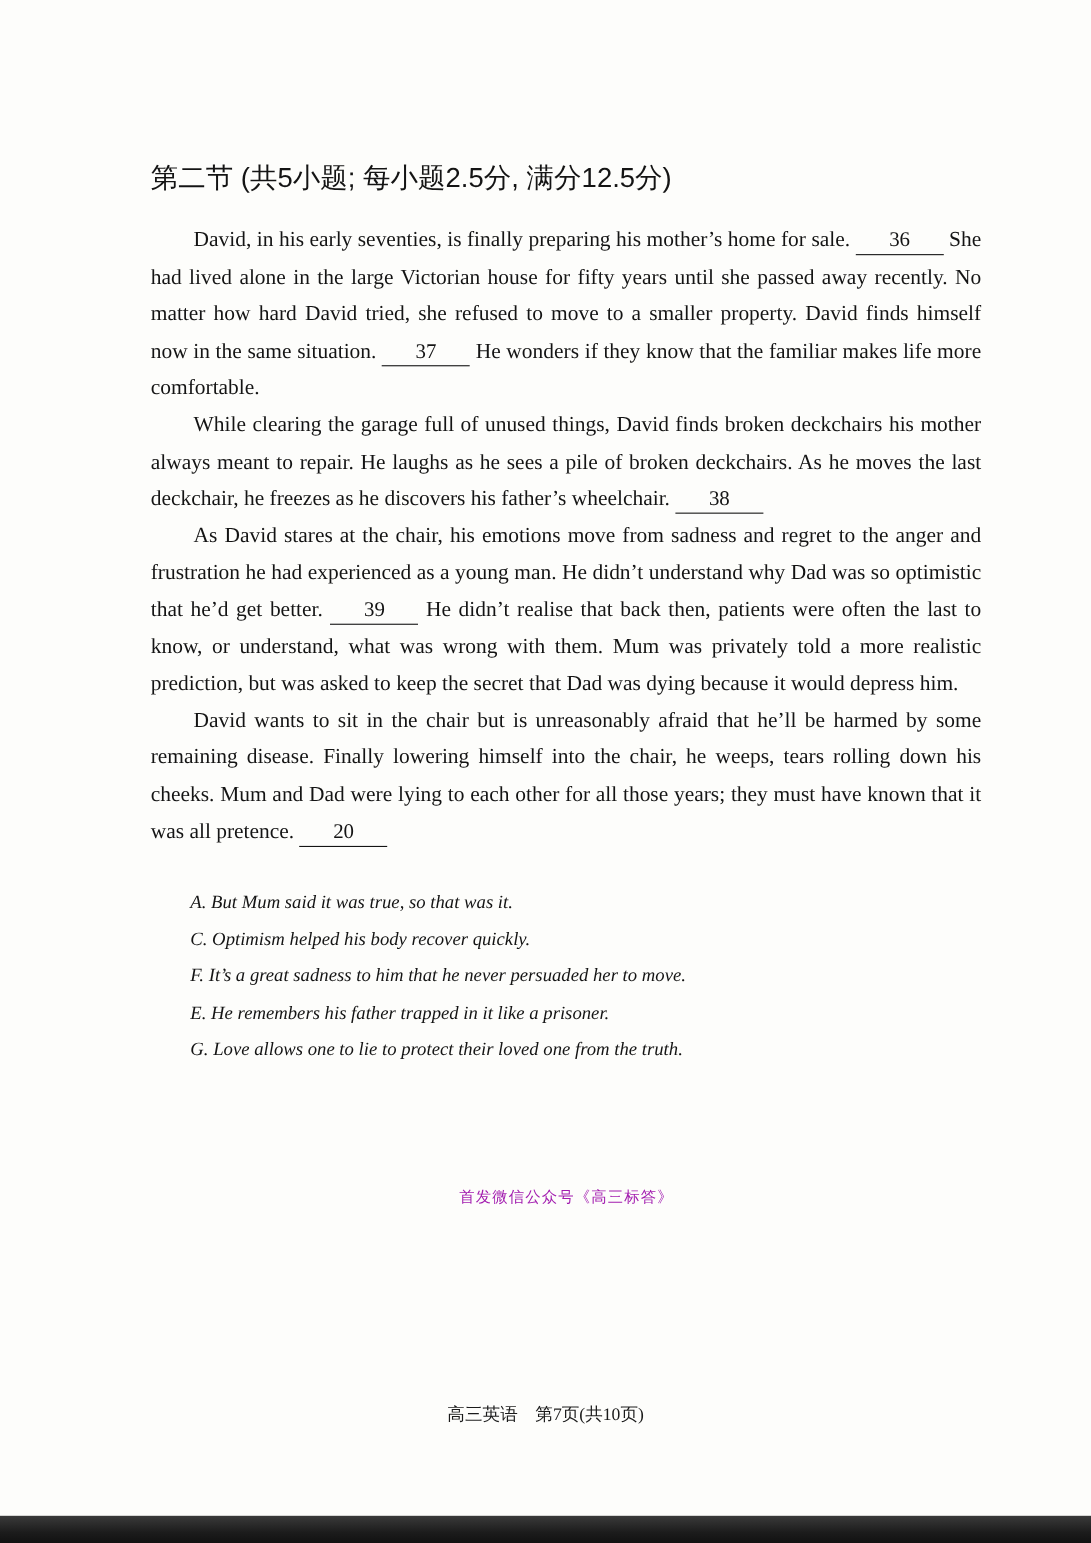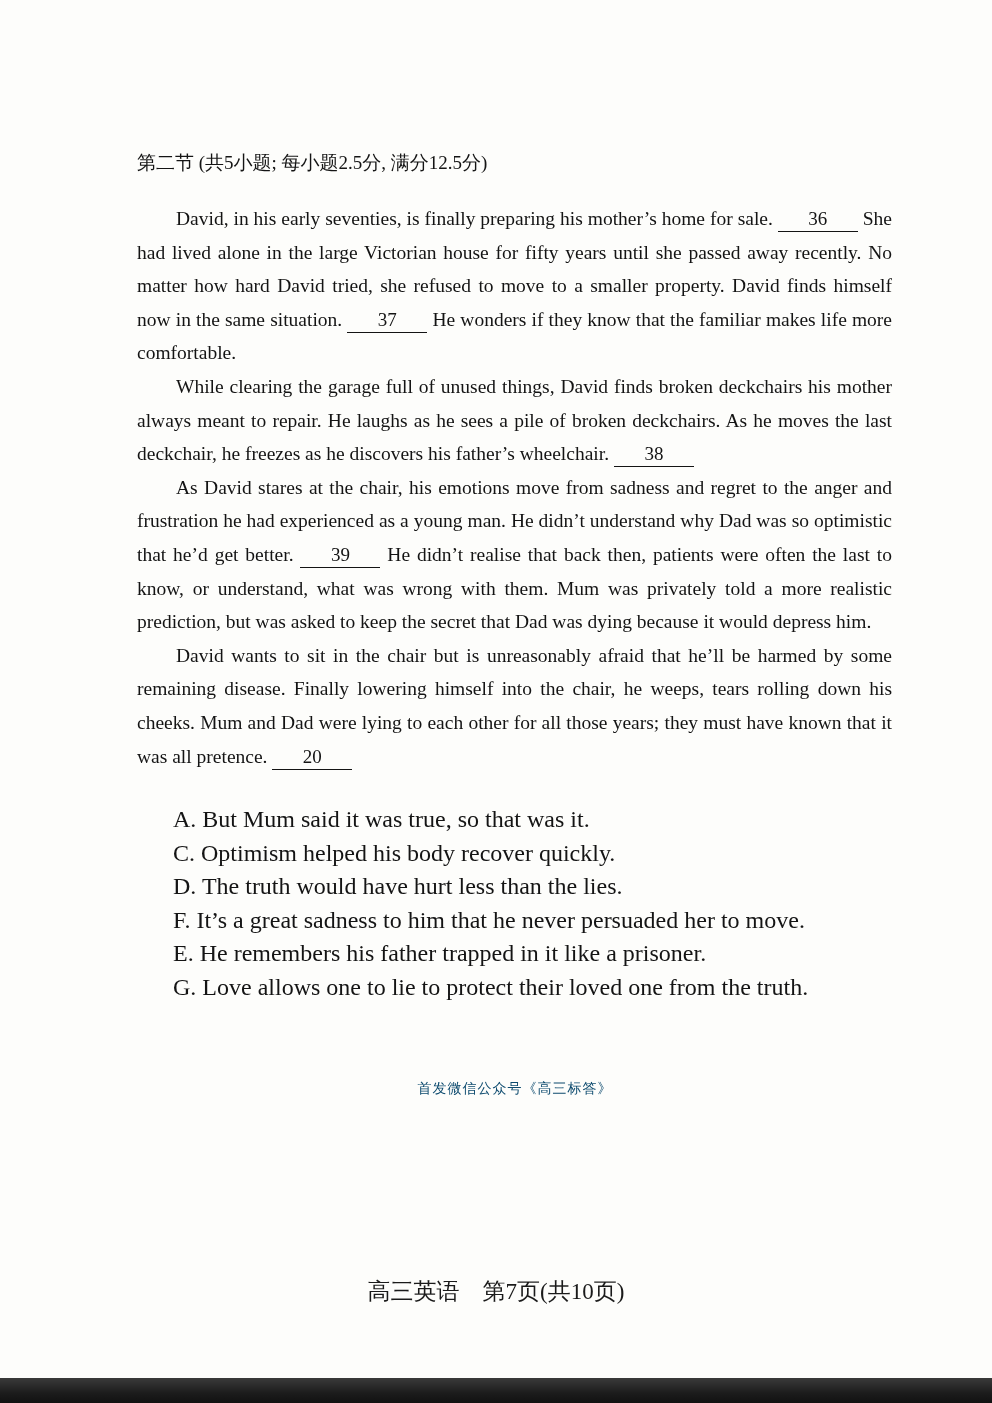--- a/index.html
+++ b/index.html
@@ -10,22 +10,22 @@
     font-family:"Liberation Serif","DejaVu Serif",serif;
     color:#141414;
     background:#fdfdfb;
   }
   .page { position:absolute; inset:0; }
   .content {
     position:absolute;
     left:137px; right:100px; top:146px;
   }
   .section-header {
-    font-size:19px; line-height:33px;
-    font-family:Liberation Serif, serif;
+    font-size:25px; line-height:33px;
+    font-family:Liberation Sans, sans-serif;
   }
   .instructions {
     font-size:19px; line-height:33px;
     text-indent:2em; text-align:justify;
   }
   .passage { margin-top:23px; }
   .passage p {
     font-size:19.5px; line-height:33.6px;
     text-align:justify; text-indent:2em;
   }
@@ -37,34 +37,34 @@
     text-indent:0;
     line-height:20px;
     padding:0 4px 2px 4px;
     font-size:19px;
   }
   .options {
     margin-top:30px;
     padding-left:36px;
   }
   .option {
-    font-size:24px; line-height:33.6px;
+    font-size:17px; line-height:33.6px;font-style:italic;
   }
   .watermark {
     position:absolute; top:1080px; left:0; right:0;
     text-align:center;
     font-size:14px;
-    color:#0c4a6e;
+    color:#a21caf;
     letter-spacing:1px;
     padding-left:38px;
   }
   .footer {
     position:absolute; top:1276px; left:0; right:0;
     text-align:center;
-    font-size:23px;
+    font-size:16px;
     color:#1a1a1a;
   }
   .scan-bar {
     position:absolute; bottom:0; left:0; right:0;
     height:25px;
     background:linear-gradient(180deg,#3a3a3a 0%,#1c1c1c 60%,#111 100%);
   }
 </style>
 </head>
 <body>
@@ -74,21 +74,20 @@
     <div class="section-header">第二节 (共5小题; 每小题2.5分, 满分12.5分)</div>
     <div class="passage">
         <p>David, in his early seventies, is finally preparing his mother’s home for sale. <span class="blank">36</span> She had lived alone in the large Victorian house for fifty years until she passed away recently. No matter how hard David tried, she refused to move to a smaller property. David finds himself now in the same situation. <span class="blank">37</span> He wonders if they know that the familiar makes life more comfortable. </p>
         <p>While clearing the garage full of unused things, David finds broken deckchairs his mother always meant to repair. He laughs as he sees a pile of broken deckchairs. As he moves the last deckchair, he freezes as he discovers his father’s wheelchair. <span class="blank">38</span> </p>
         <p>As David stares at the chair, his emotions move from sadness and regret to the anger and frustration he had experienced as a young man. He didn’t understand why Dad was so optimistic that he’d get better. <span class="blank">39</span> He didn’t realise that back then, patients were often the last to know, or understand, what was wrong with them. Mum was privately told a more realistic prediction, but was asked to keep the secret that Dad was dying because it would depress him. </p>
         <p>David wants to sit in the chair but is unreasonably afraid that he’ll be harmed by some remaining disease. Finally lowering himself into the chair, he weeps, tears rolling down his cheeks. Mum and Dad were lying to each other for all those years; they must have known that it was all pretence. <span class="blank">20</span> </p>
       </div>
     <div class="options">
         <div class="option">A. But Mum said it was true, so that was it.</div>
         <div class="option">C. Optimism helped his body recover quickly.</div>
-        <div class="option">D. The truth would have hurt less than the lies.</div>
         <div class="option">F. It’s a great sadness to him that he never persuaded her to move.</div>
         <div class="option">E. He remembers his father trapped in it like a prisoner.</div>
         <div class="option">G. Love allows one to lie to protect their loved one from the truth.</div>
       </div>
   </div>
 
   <div class="watermark">首发微信公众号《高三标答》</div>
 
   <div class="footer">高三英语　第7页(共10页)</div>
 

